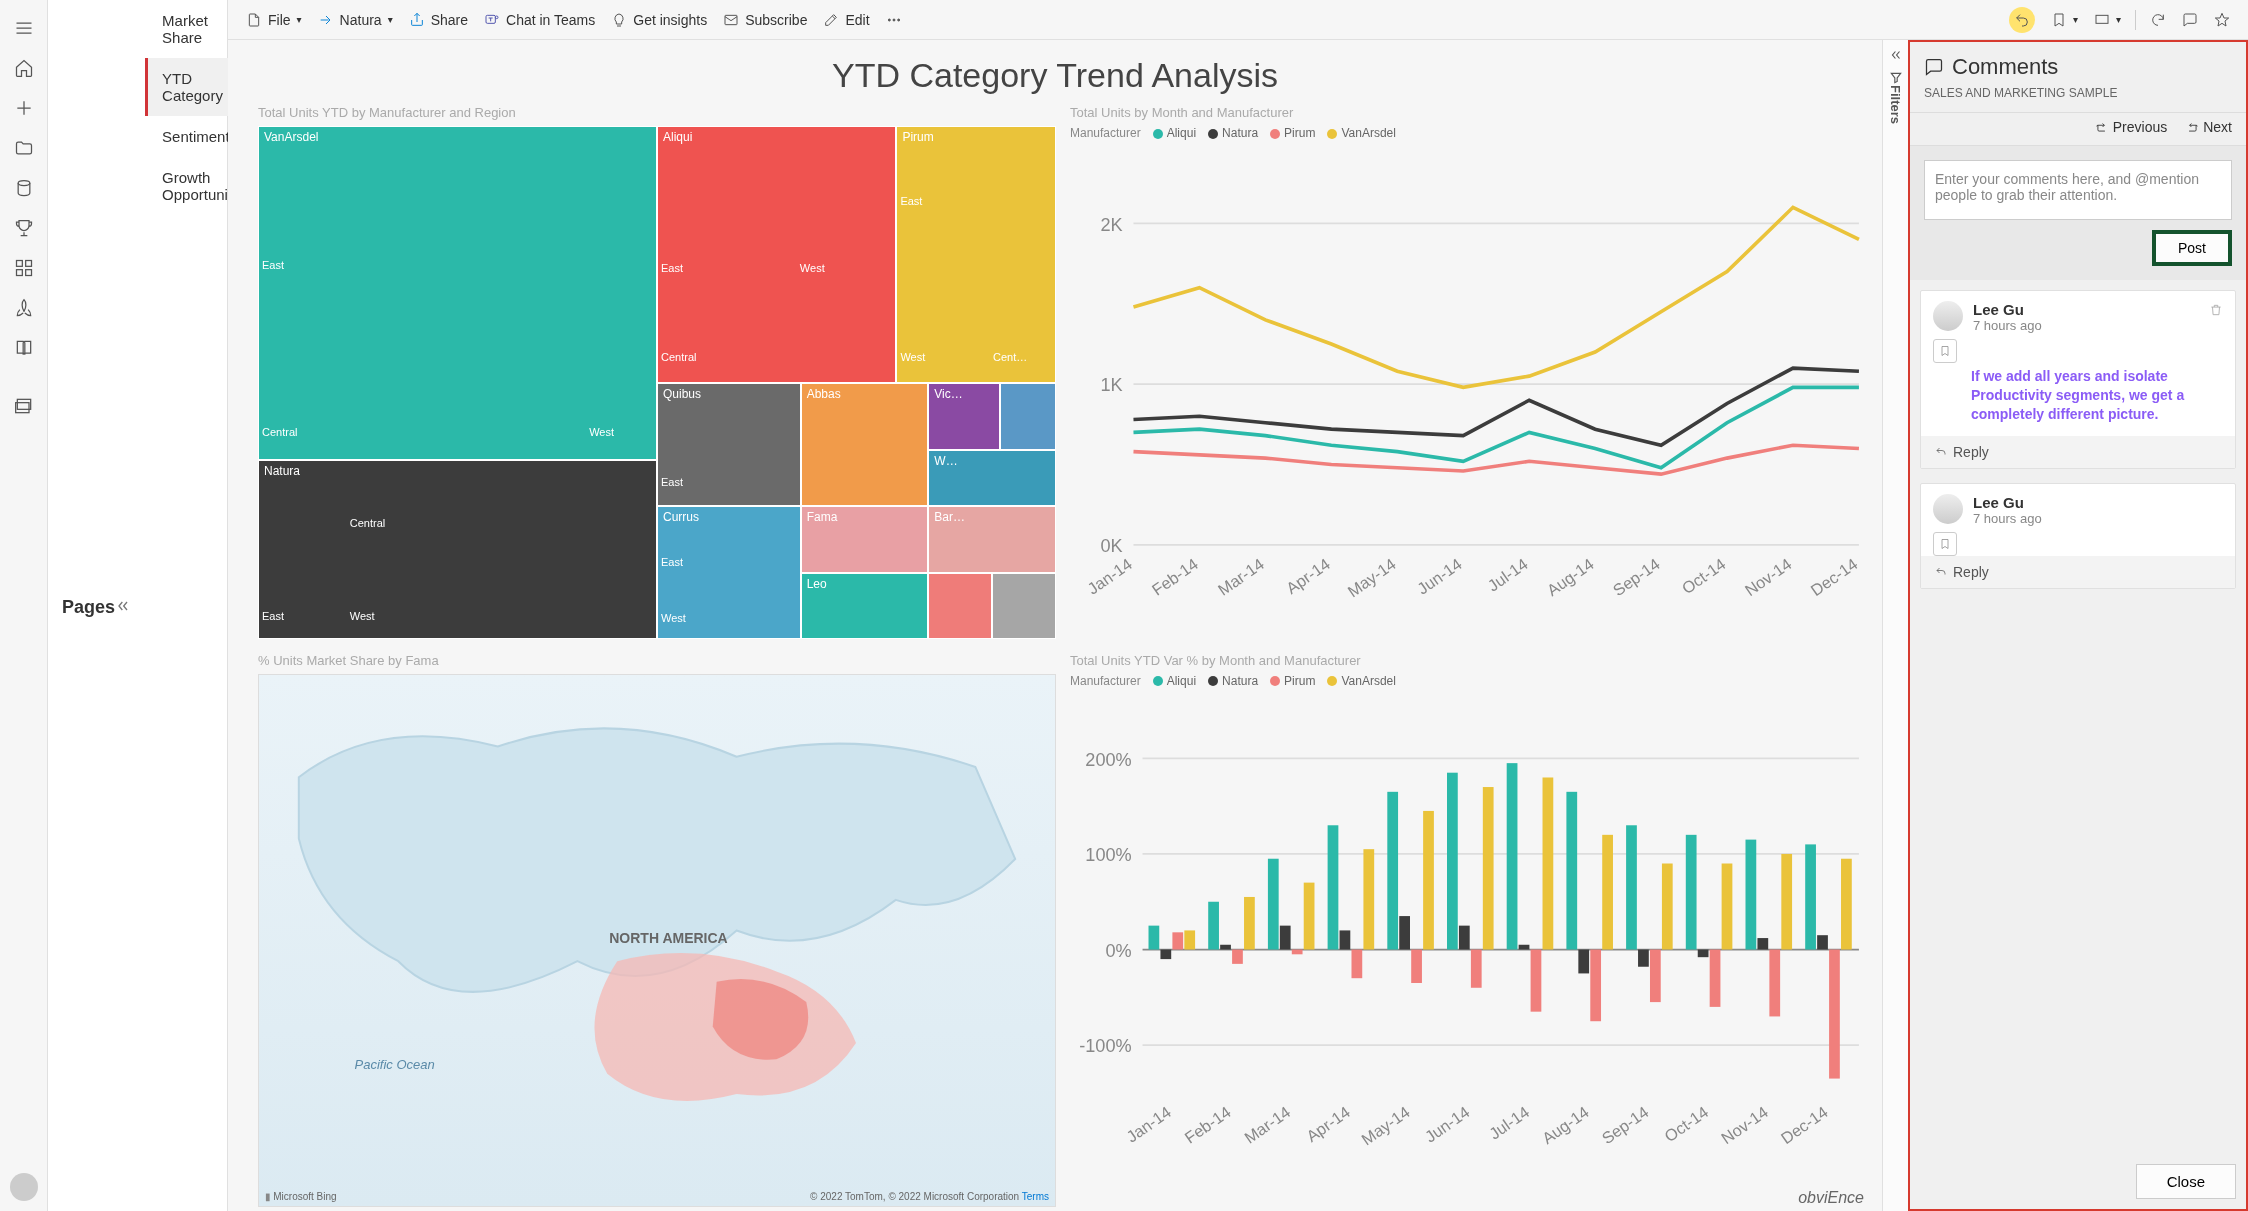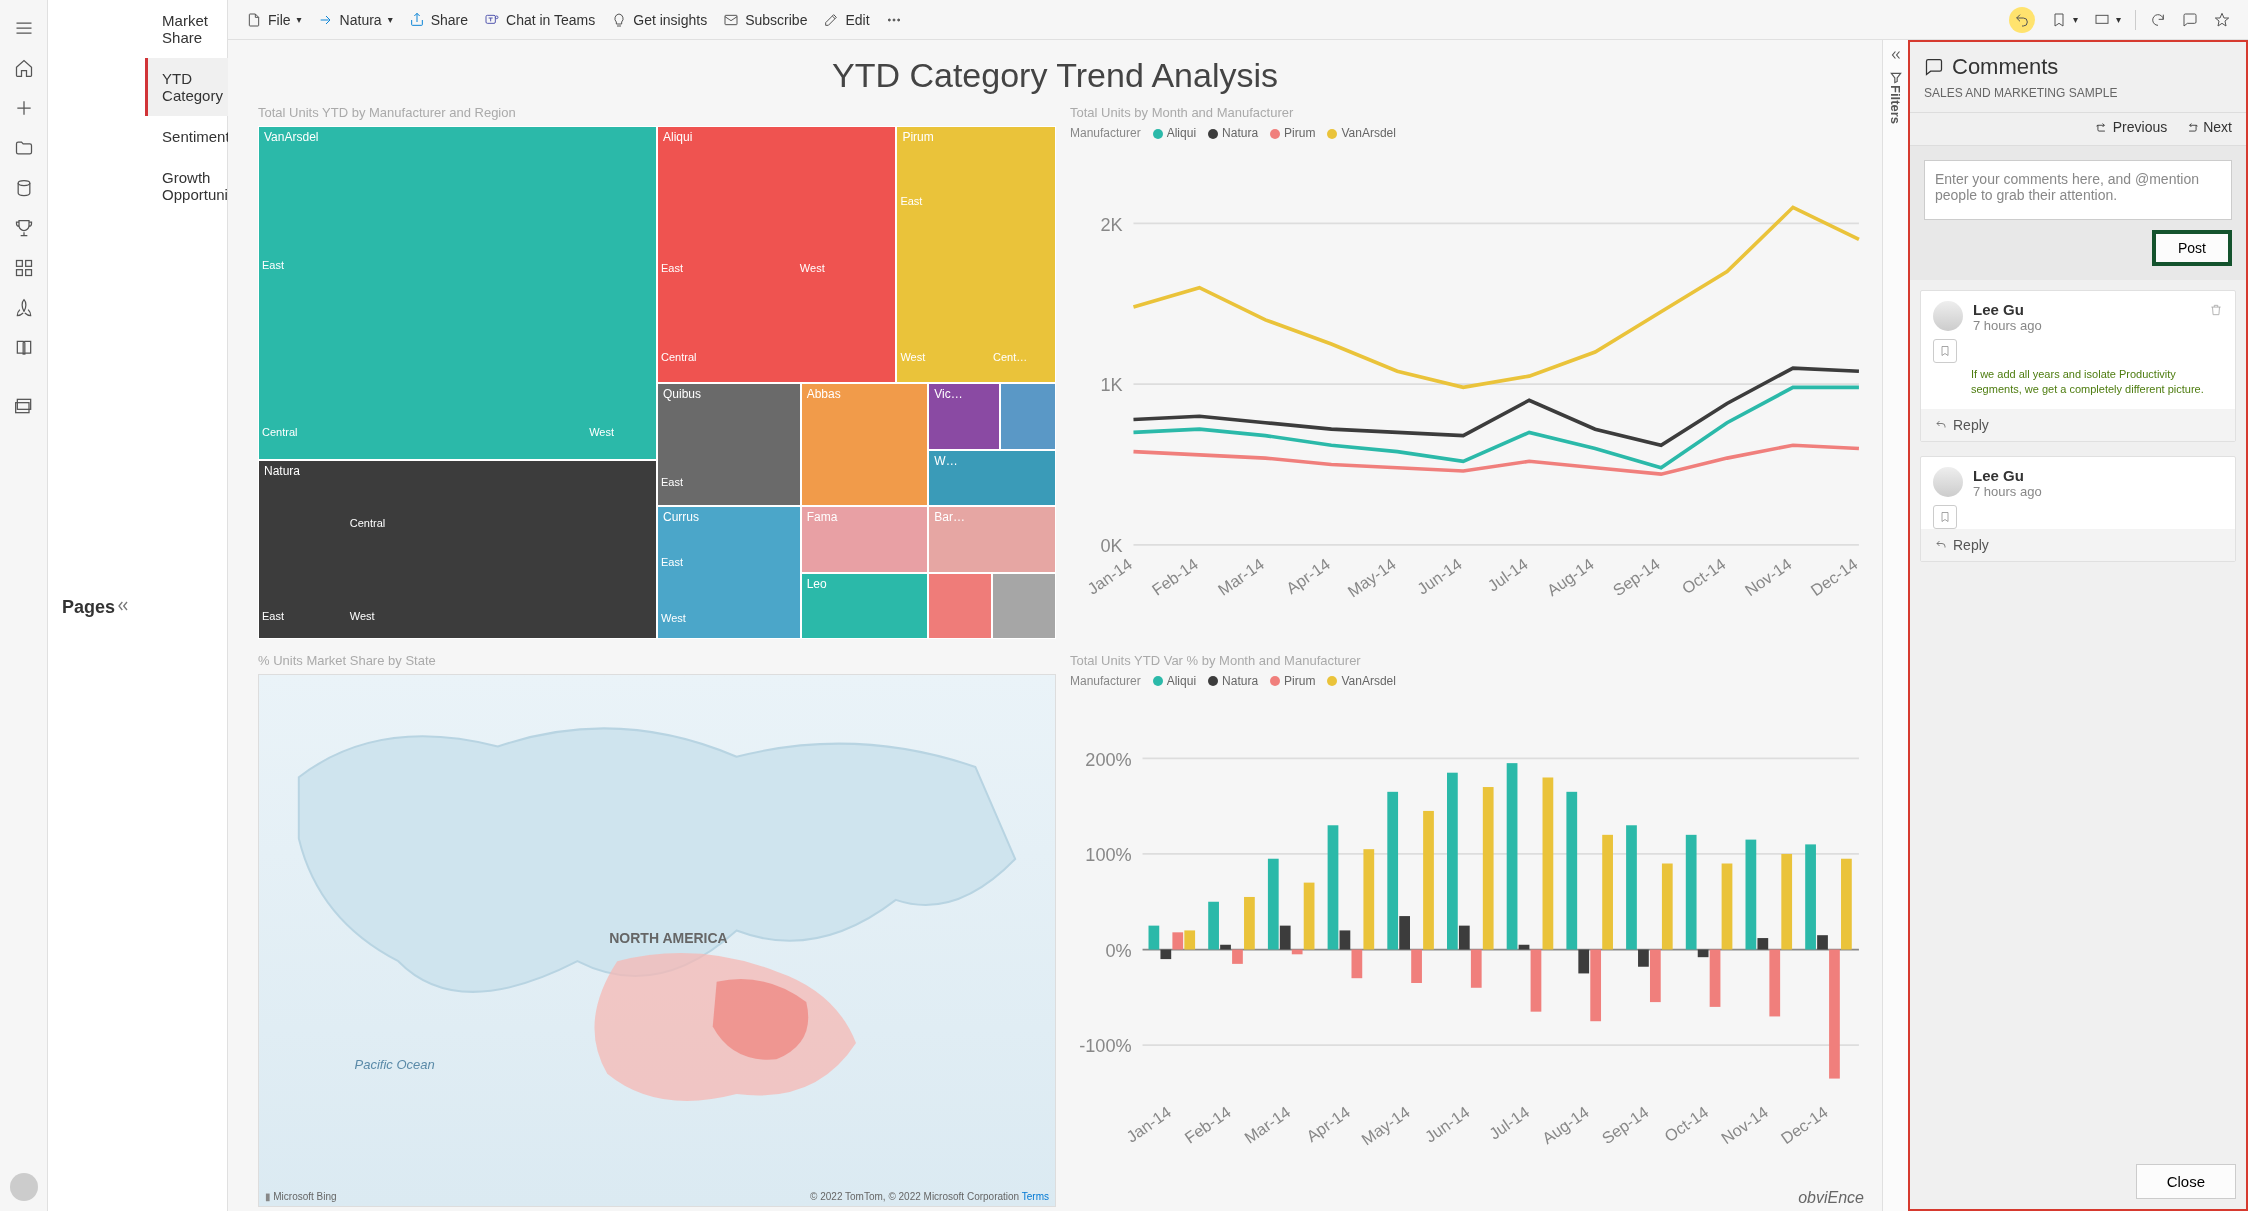--- a/index.html
+++ b/index.html
@@ -64,21 +64,21 @@
 .post-btn{float:right;background:#fcfcfc;border:4px solid #14532d;padding:6px 22px;font-size:14px;cursor:pointer;}
 .clearfix::after{content:"";display:table;clear:both;}
 .comment-list{flex:1;overflow:auto;padding:10px 10px;}
 .comment-card{background:#fff;border:1px solid #e0e0e0;border-radius:2px;margin-bottom:14px;position:relative;}
 .comment-top{padding:10px 12px 0 12px;display:flex;gap:10px;}
 .comment-top .av{width:30px;height:30px;border-radius:50%;background:linear-gradient(#eee,#ccc);}
 .comment-top .meta .nm{font-weight:600;font-size:15px;}
 .comment-top .meta .tm{font-size:13px;color:#888;}
 .comment-top .del{position:absolute;right:12px;top:12px;color:#aaa;}
 .bookmark-ic{width:24px;height:24px;border:1px solid #ccc;border-radius:3px;display:flex;align-items:center;justify-content:center;margin:6px 0 0 12px;color:#888;}
-.comment-body{padding:4px 14px 12px 50px;font-size:11px;color:#4d7c0f;line-height:1.35;}
+.comment-body{padding:4px 14px 12px 50px;font-size:14px;color:#8b5cf6;line-height:1.35;font-weight:bold;}
 .comment-reply{background:#f3f3f3;padding:8px 14px;font-size:14px;color:#555;display:flex;align-items:center;gap:6px;cursor:pointer;}
 .close-row{padding:10px;text-align:right;}
 .close-btn{background:#fcfcfc;border:1px solid #ccc;padding:8px 30px;font-size:15px;cursor:pointer;}
 
 
 .tm-cell{position:absolute;color:#fff;font-size:12px;padding:3px 5px;overflow:hidden;white-space:nowrap;}
 .tm-sub{position:absolute;color:#fff;font-size:11px;padding:2px 4px;overflow:hidden;white-space:nowrap;}
 </style>
 </head>
 <body>
@@ -330,21 +330,21 @@
                 <text transform="translate(398.6363636363636,212) rotate(-35)" font-size="9" fill="#888" text-anchor="end">Nov-14</text>
                 <text transform="translate(435,212) rotate(-35)" font-size="9" fill="#888" text-anchor="end">Dec-14</text>
                 <path d="M35 137.95454545454547 L71.36363636363637 136.1818181818182 L107.72727272727273 139.72727272727272 L144.0909090909091 145.04545454545456 L180.45454545454547 148.5909090909091 L216.8181818181818 153.9090909090909 L253.1818181818182 137.95454545454547 L289.5454545454545 146.8181818181818 L325.90909090909093 157.45454545454547 L362.27272727272725 132.63636363636363 L398.6363636363636 113.13636363636364 L435 113.13636363636364" fill="none" stroke="#2bb9a9" stroke-width="2"></path>
                 <path d="M35 130.86363636363637 L71.36363636363637 129.0909090909091 L107.72727272727273 132.63636363636363 L144.0909090909091 136.1818181818182 L180.45454545454547 137.95454545454547 L216.8181818181818 139.72727272727272 L253.1818181818182 120.2272727272727 L289.5454545454545 136.1818181818182 L325.90909090909093 145.04545454545456 L362.27272727272725 122 L398.6363636363636 102.5 L435 104.27272727272727" fill="none" stroke="#3c3c3c" stroke-width="2"></path>
                 <path d="M35 148.5909090909091 L71.36363636363637 150.36363636363637 L107.72727272727273 152.13636363636363 L144.0909090909091 155.6818181818182 L180.45454545454547 157.45454545454547 L216.8181818181818 159.22727272727272 L253.1818181818182 153.9090909090909 L289.5454545454545 157.45454545454547 L325.90909090909093 161 L362.27272727272725 152.13636363636363 L398.6363636363636 145.04545454545456 L435 146.8181818181818" fill="none" stroke="#f07f7c" stroke-width="2"></path>
                 <path d="M35 68.81818181818181 L71.36363636363637 58.18181818181818 L107.72727272727273 75.9090909090909 L144.0909090909091 89.20454545454544 L180.45454545454547 104.27272727272727 L216.8181818181818 113.13636363636364 L253.1818181818182 106.93181818181817 L289.5454545454545 93.63636363636364 L325.90909090909093 71.47727272727273 L362.27272727272725 49.31818181818182 L398.6363636363636 13.863636363636356 L435 31.59090909090909" fill="none" stroke="#eac33a" stroke-width="2"></path>
               </svg>
           </div>
 
           <div class="viz">
-            <div class="viz-title">% Units Market Share by State</div>
+            <div class="viz-title">% Units Market Share by Fama</div>
             <div class="map-box">
               <svg width="100%" height="100%" viewBox="0 0 400 260" preserveAspectRatio="none">
                 <path d="M20 50 Q60 20 120 35 Q180 15 240 40 Q300 25 360 45 L380 90 Q350 120 320 110 Q280 140 240 125 Q200 160 160 140 Q100 170 70 140 Q30 120 20 80 Z" fill="#cfe4ee" stroke="#b8d4e2"></path>
                 <path d="M180 140 Q220 130 260 145 Q290 155 300 180 Q280 210 240 205 Q200 215 175 195 Q160 170 180 140Z" fill="#f5b8b4" opacity="0.75"></path>
                 <path d="M230 150 Q255 145 275 160 Q280 180 260 188 Q238 190 228 172 Z" fill="#ef8d88" opacity="0.85"></path>
               </svg>
               <div class="map-label" style="left:44%;top:48%">NORTH AMERICA</div>
               <div class="map-label" style="left:12%;top:72%;font-weight:400;font-size:13px;font-style:italic;color:#5a8aa8">Pacific Ocean</div>
               <div class="map-attrib left"><span style="color:#888">▮ </span><span>Microsoft Bing</span></div>
               <div class="map-attrib right"><span>© 2022 TomTom, © 2022 Microsoft Corporation</span>  <a>Terms</a></div>

